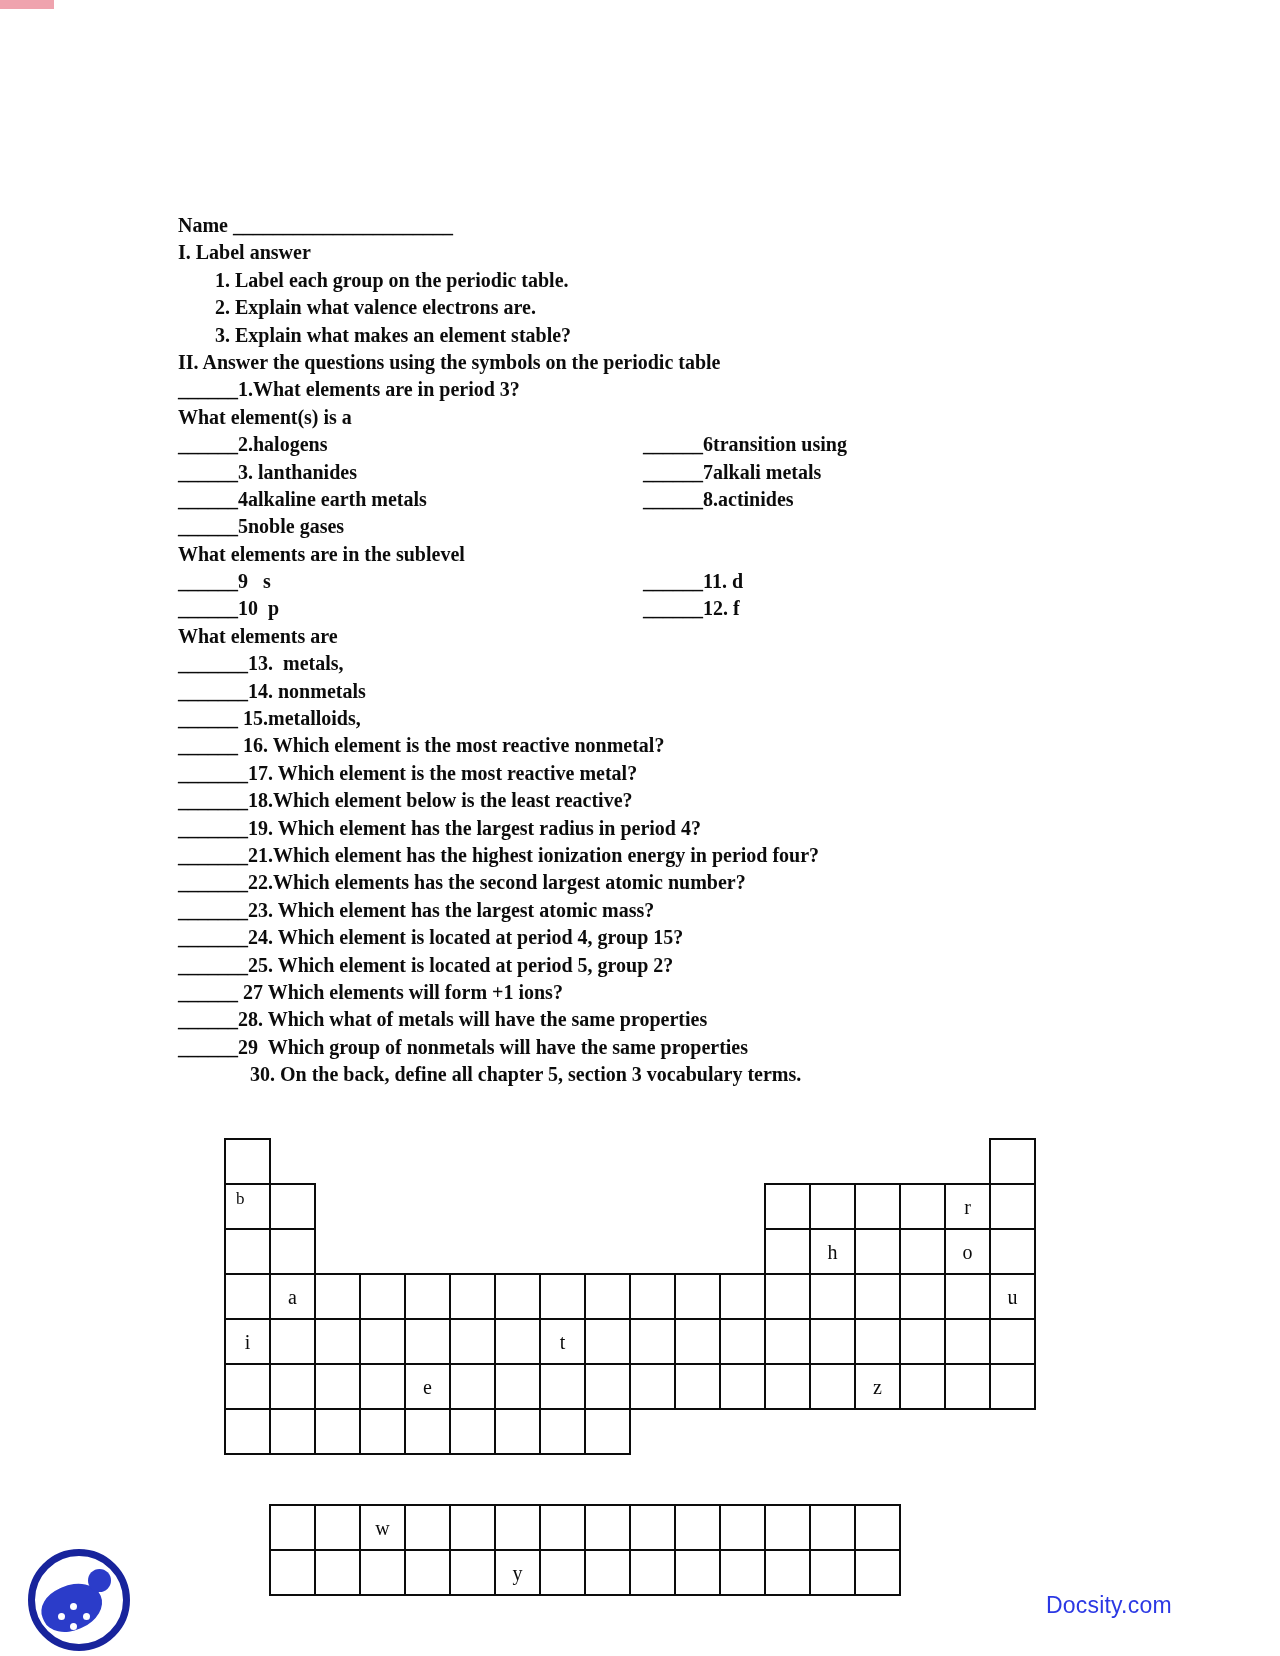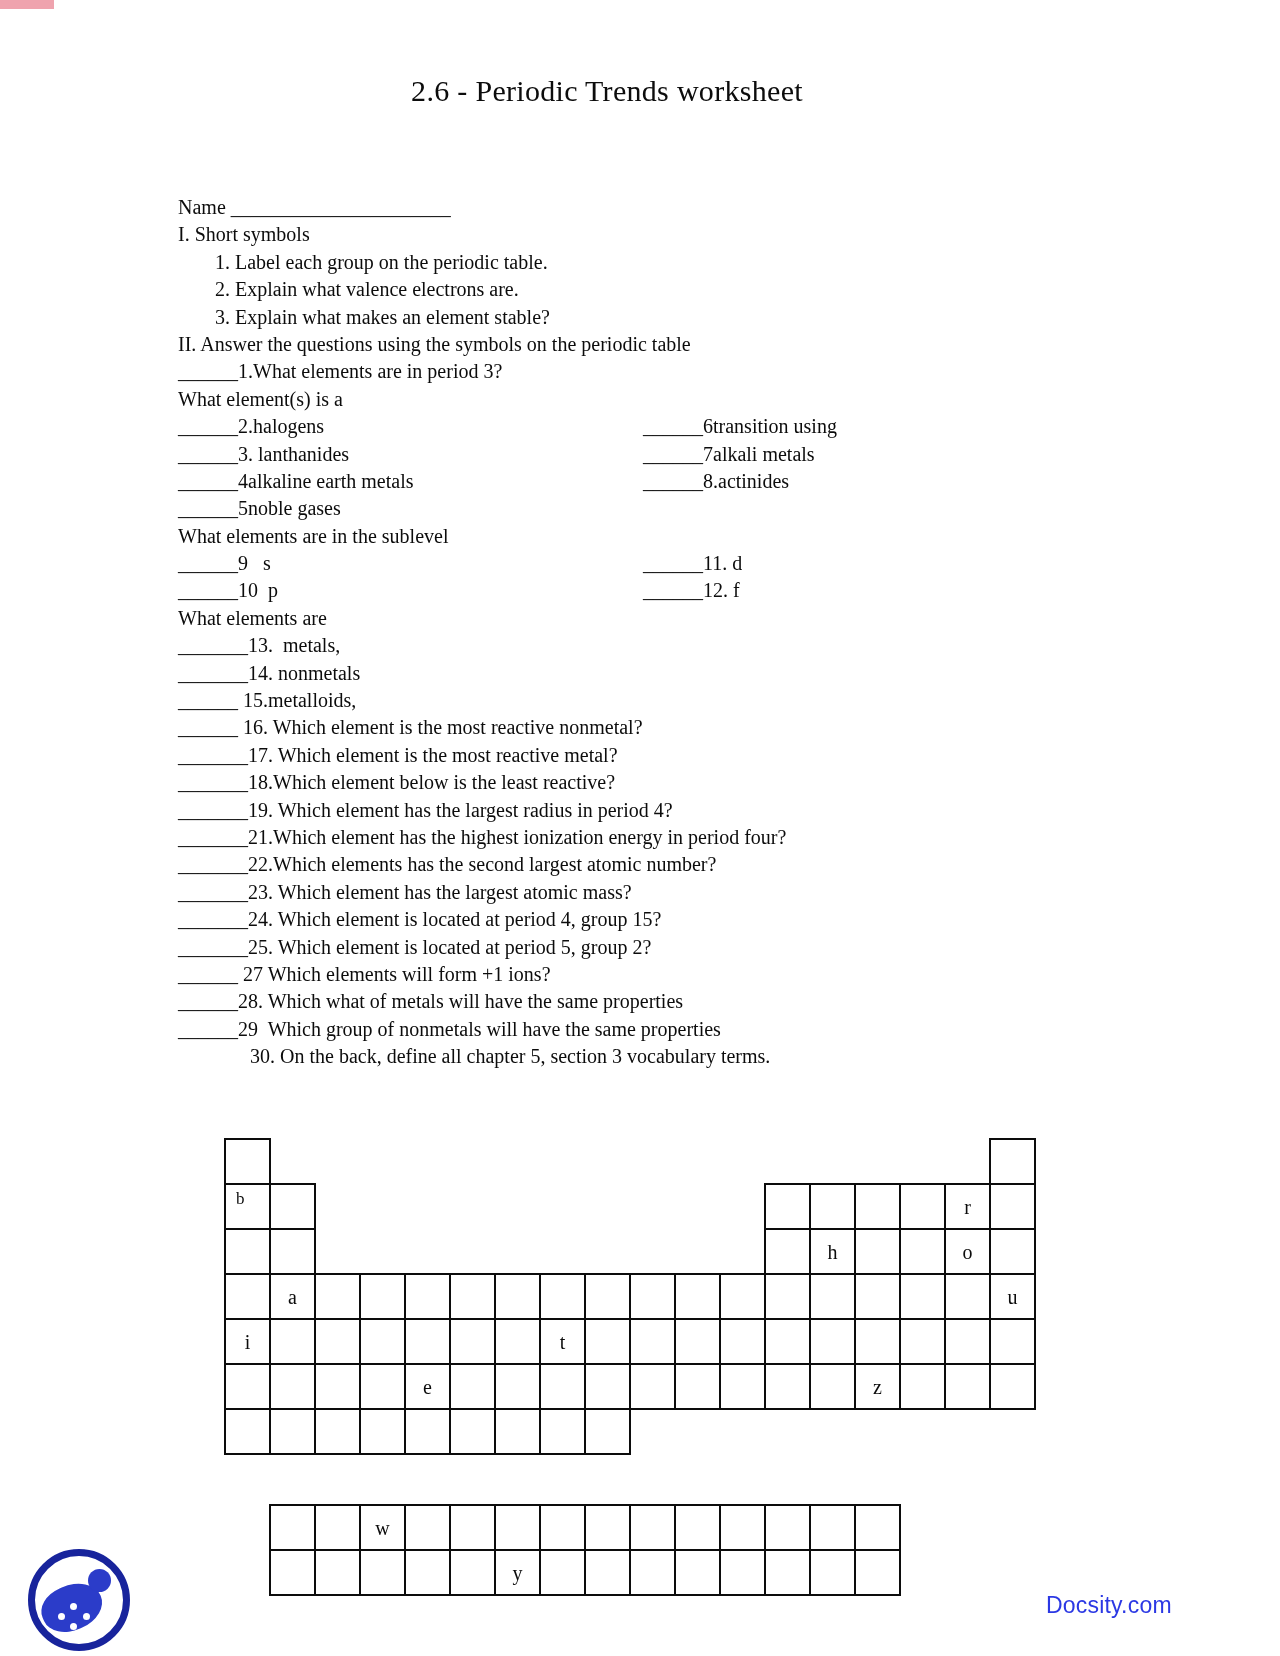--- a/index.html
+++ b/index.html
@@ -5,21 +5,21 @@
   html,body { margin:0; padding:0; background:#ffffff; }
   .page {
     position:relative; width:1280px; height:1656px; background:#ffffff;
     font-family:"Liberation Serif","DejaVu Serif",serif; color:#0c0c0c; overflow:hidden;
   }
   .scan-artifact { position:absolute; left:0; top:0; width:54px; height:9px; }
   .title {
     position:absolute; left:178px; top:74px; width:858px; margin:0;
     text-align:center; font-size:30px; font-weight:normal; letter-spacing:0.3px;
   }
-  .body-lines { position:absolute; left:178px; top:194px; width:940px; }
+  .body-lines { position:absolute; left:178px; top:212px; width:940px;font-weight:bold; }
   .line { position:relative; height:27.4px; white-space:pre; font-size:20px; line-height:27.4px; }
   .rtext { position:absolute; left:465px; top:0; white-space:pre; }
   .ptable, .fblock { position:absolute; }
   .cell {
     position:absolute; width:47px; height:47px; box-sizing:border-box;
     border:2px solid #0c0c0c; background:#ffffff;
     display:flex; align-items:center; justify-content:center;
     font-size:20px; line-height:1;
   }
   .cell.b-pos { align-items:flex-start; justify-content:flex-start; padding:5px 0 0 10px; font-size:17px; }
@@ -34,25 +34,24 @@
   .logo-knob { position:absolute; left:60px; top:20px; width:23px; height:23px; border-radius:50%; }
   .logo-dot { position:absolute; width:7px; height:7px; border-radius:50%; background:#ffffff; }
 </style>
 </head>
 <body>
 
 <div class="page">
 
   <div class="scan-artifact" style="background: rgb(239, 163, 174);"></div>
 
-  <h1 class="title">2.6 - Periodic Trends worksheet</h1>
 
   <div class="body-lines" id="body-lines">
       <div class="line"><span style="padding-left: 0px;">Name ______________________</span></div>
-      <div class="line"><span style="padding-left: 0px;">I. Short symbols</span></div>
+      <div class="line"><span style="padding-left: 0px;">I. Label answer</span></div>
       <div class="line"><span style="padding-left: 37px;">1. Label each group on the periodic table.</span></div>
       <div class="line"><span style="padding-left: 37px;">2. Explain what valence electrons are.</span></div>
       <div class="line"><span style="padding-left: 37px;">3. Explain what makes an element stable?</span></div>
       <div class="line"><span style="padding-left: 0px;">II. Answer the questions using the symbols on the periodic table</span></div>
       <div class="line"><span style="padding-left: 0px;">______1.What elements are in period 3?</span></div>
       <div class="line"><span style="padding-left: 0px;">What element(s) is a</span></div>
       <div class="line"><span style="padding-left: 0px;">______2.halogens</span><span class="rtext" style="left: 465px;">______6transition using</span></div>
       <div class="line"><span style="padding-left: 0px;">______3. lanthanides</span><span class="rtext" style="left: 465px;">______7alkali metals</span></div>
       <div class="line"><span style="padding-left: 0px;">______4alkaline earth metals</span><span class="rtext" style="left: 465px;">______8.actinides</span></div>
       <div class="line"><span style="padding-left: 0px;">______5noble gases</span></div>

